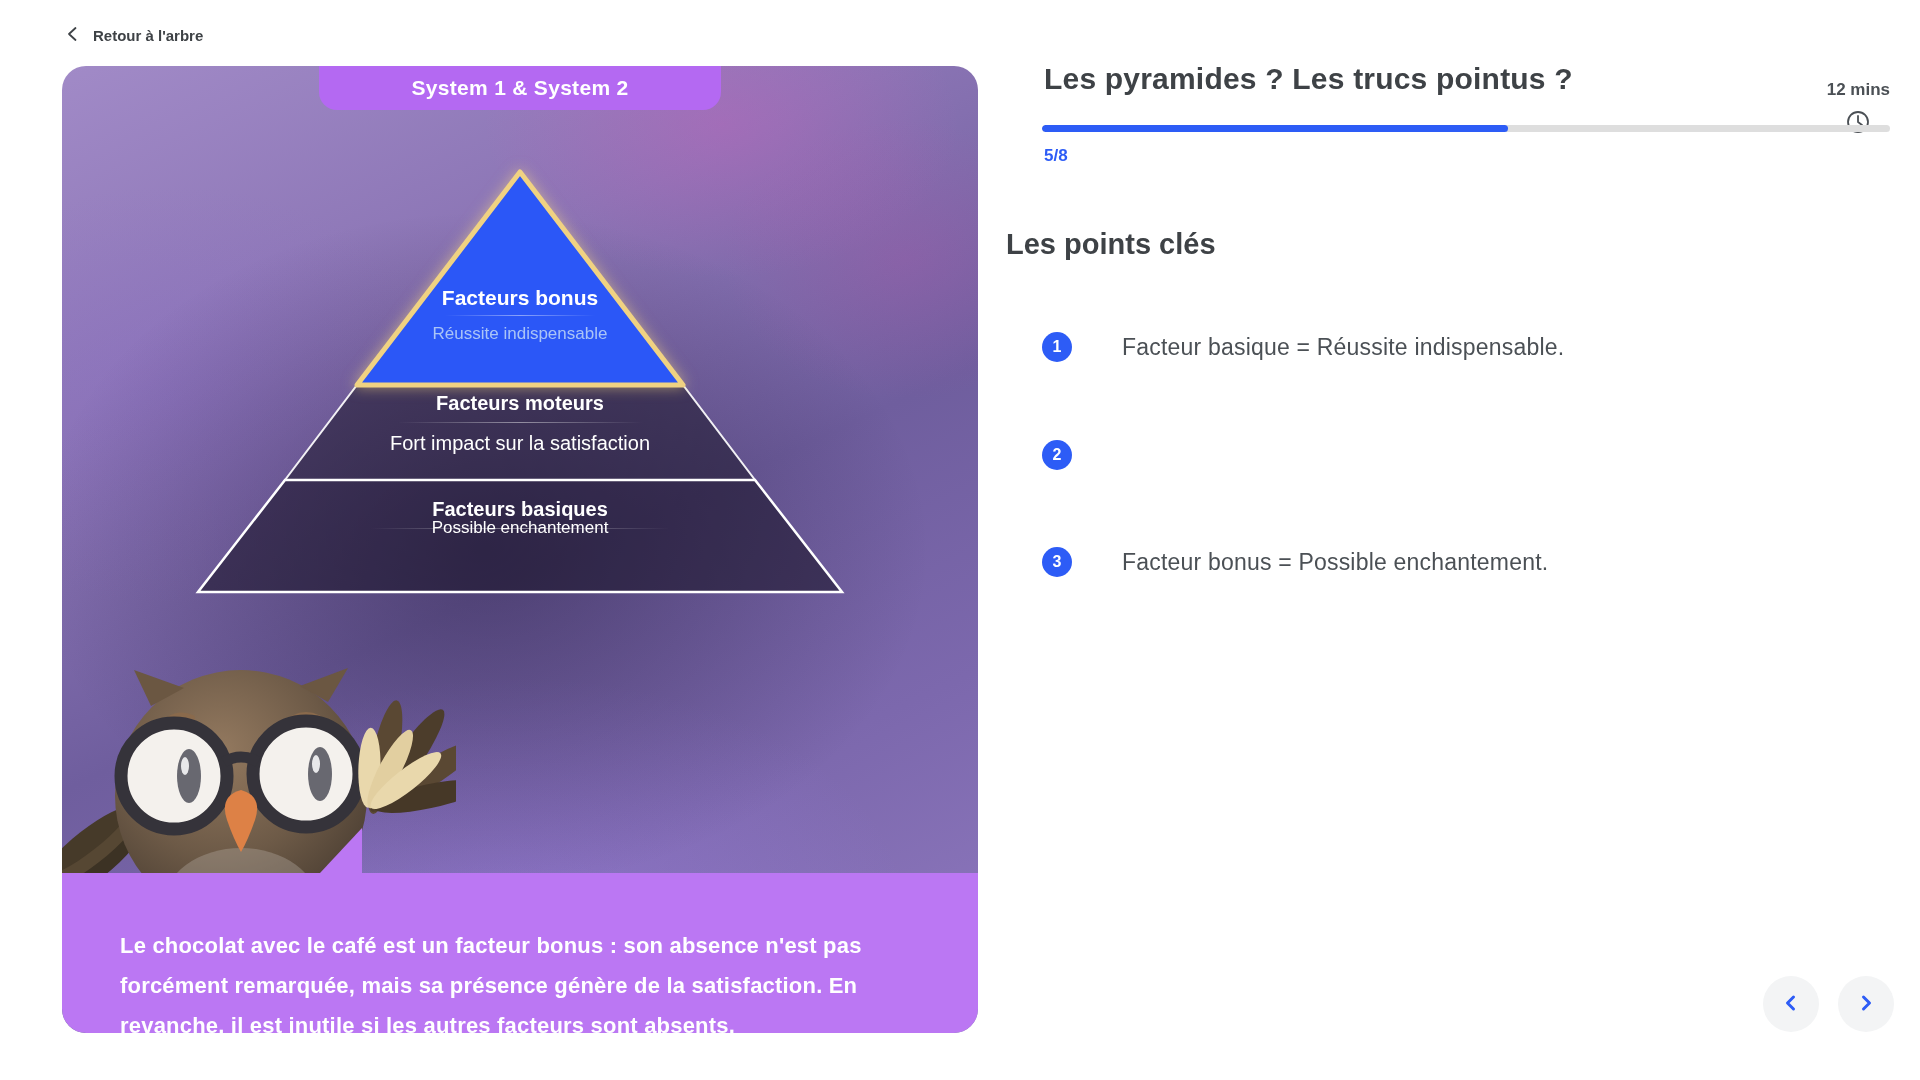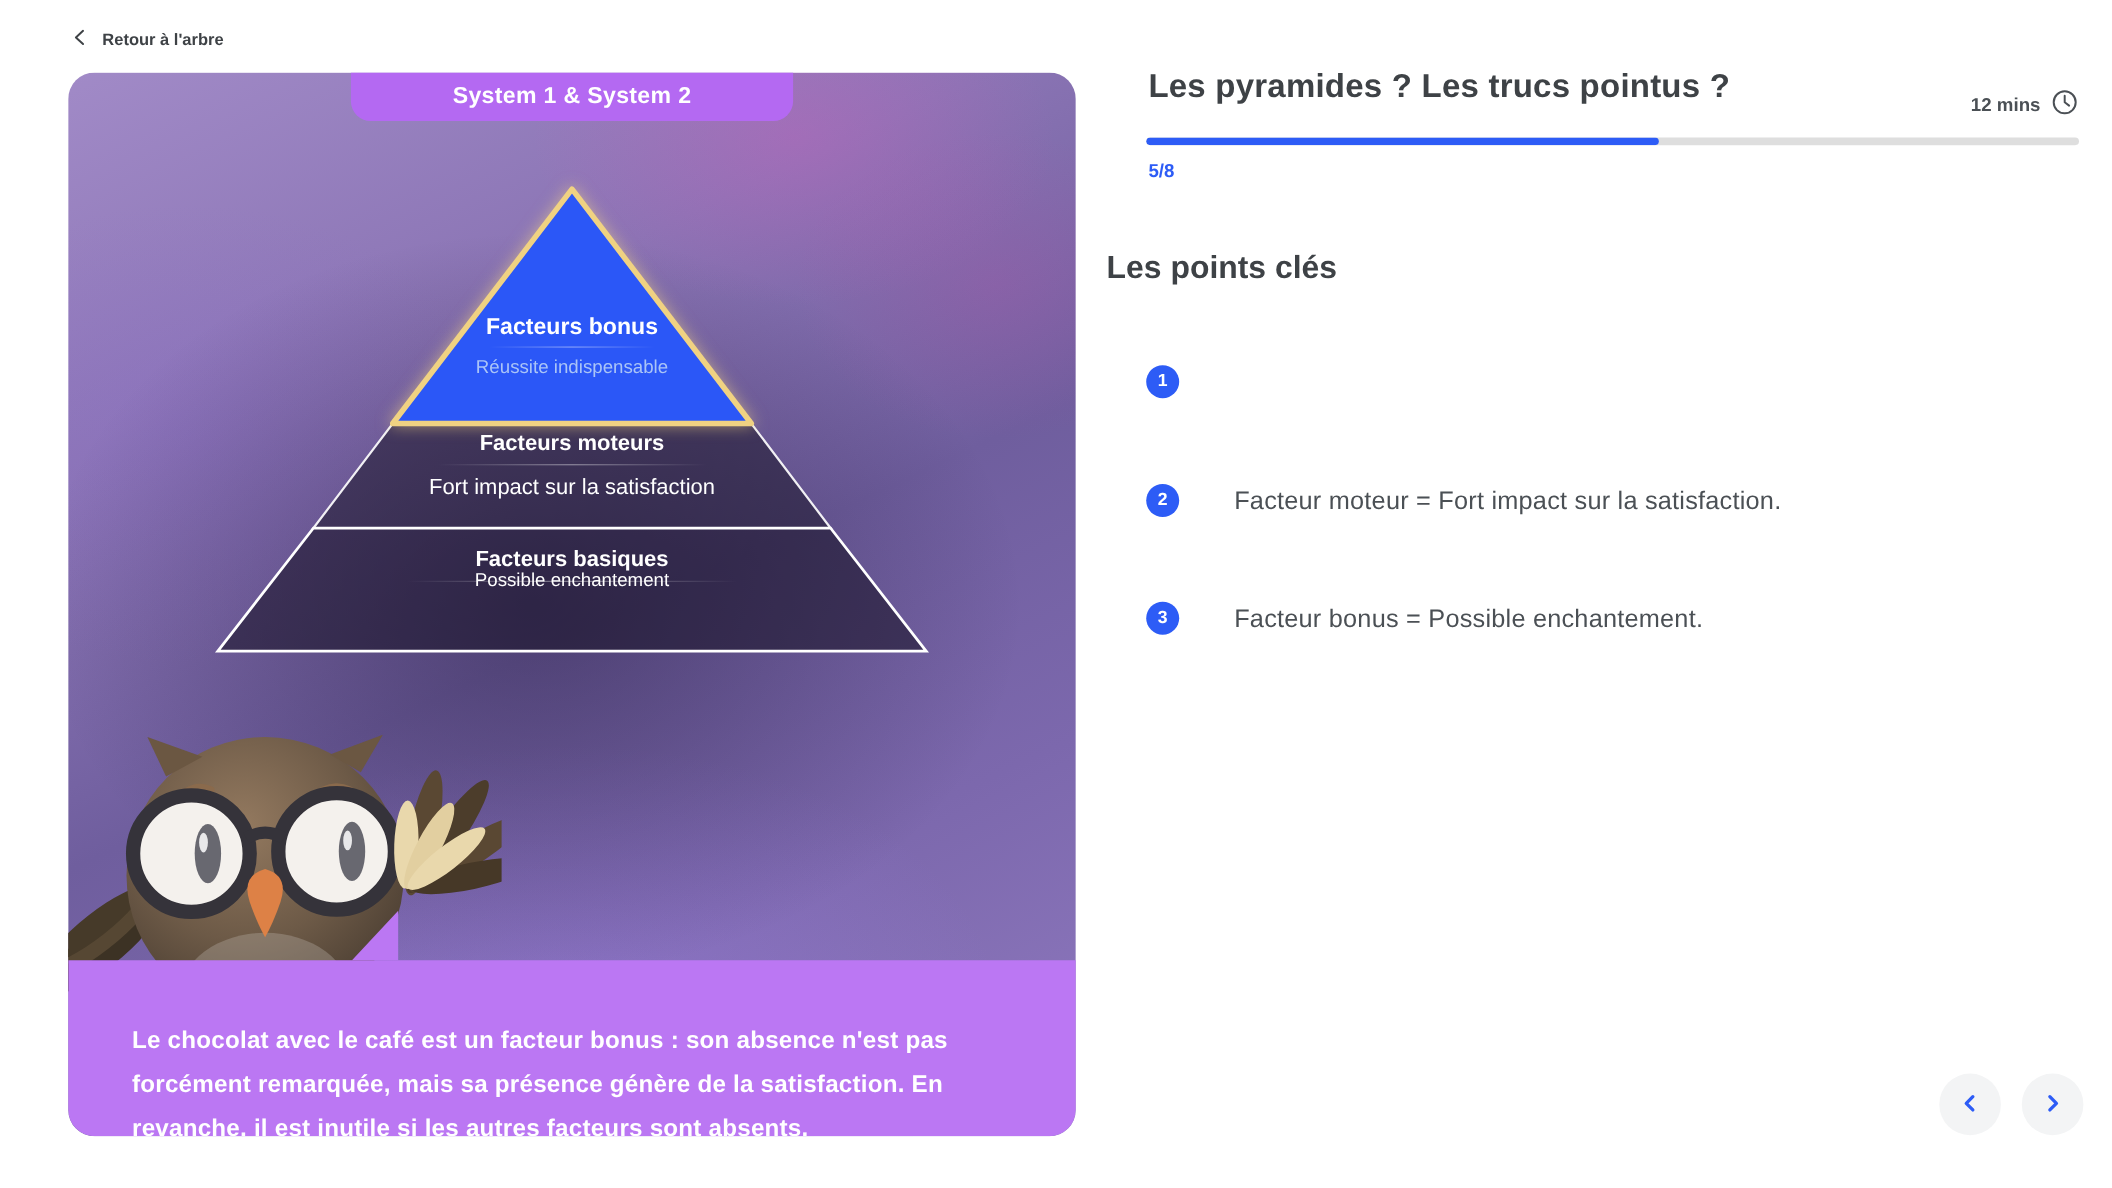--- a/index.html
+++ b/index.html
@@ -42,21 +42,21 @@
   .speech-pointer { position:absolute; left:258px; top:762px; width:0; height:0;
     border-bottom:45px solid #bb77f3; border-left:42px solid transparent; }
   .speech-box { position:absolute; left:0; top:807px; width:916px; height:160px;
     background:#bb77f3; border-radius:0 0 24px 24px; padding:11px 66px 0 58px; }
   .speech-box p { color:#fff; font-size:22px; font-weight:600; line-height:40px; letter-spacing:.2px;margin-top:42px; }
 
   
   .lesson-title { position:absolute; left:1044px; top:62px; width:700px;
     color:#3e4246; font-size:30px; font-weight:700; letter-spacing:.2px; }
   .duration { position:absolute; right:30px; top:80px; display:flex; align-items:center; gap:9px;
-    color:#4b5055; font-size:17px; font-weight:700; }
+    color:#4b5055; font-size:17px; font-weight:700;flex-direction:column; }
 
   .progress-track { position:absolute; left:1042px; top:125px; width:848px; height:7px;
     background:#dedede; border-radius:4px; overflow:hidden; }
   .progress-fill { height:100%; width:55%; background:#2d5cf6; border-radius:4px; }
   .progress-step { position:absolute; left:1044px; top:146px; color:#2d5cf6; font-size:17px; font-weight:600; }
 
   .section-title { position:absolute; left:1006px; top:228px; color:#3e4246; font-size:29px; font-weight:700; }
 
   .kp-row { position:absolute; left:1042px; width:820px; display:flex; align-items:flex-start; }
   .kp-badge { width:30px; height:30px; border-radius:50%; background:#2d5cf6; color:#fff;
@@ -178,24 +178,24 @@
 
   <div class="progress-track">
     <div class="progress-fill" style="width: 55%;"></div>
   </div>
   <div class="progress-step">5/8</div>
 
   <h2 class="section-title">Les points clés</h2>
 
   <div class="kp-row" style="top:332px;">
     <span class="kp-badge">1</span>
+    <span class="kp-text">Facteur basique = Réussite indispensable.</span>
   </div>
   <div class="kp-row" style="top:440px;">
     <span class="kp-badge">2</span>
-    <span class="kp-text">Facteur moteur = Fort impact sur la satisfaction.</span>
   </div>
   <div class="kp-row" style="top:547px;">
     <span class="kp-badge">3</span>
     <span class="kp-text">Facteur bonus = Possible enchantement.</span>
   </div>
 
   <button class="nav-btn nav-prev">
     <span>
       <svg width="18" height="22" viewBox="0 0 18 22">
           <polyline points="11.5,5 5.5,11 11.5,17" fill="none" stroke="#2d5cf6" stroke-width="3" stroke-linecap="round" stroke-linejoin="round"></polyline>

